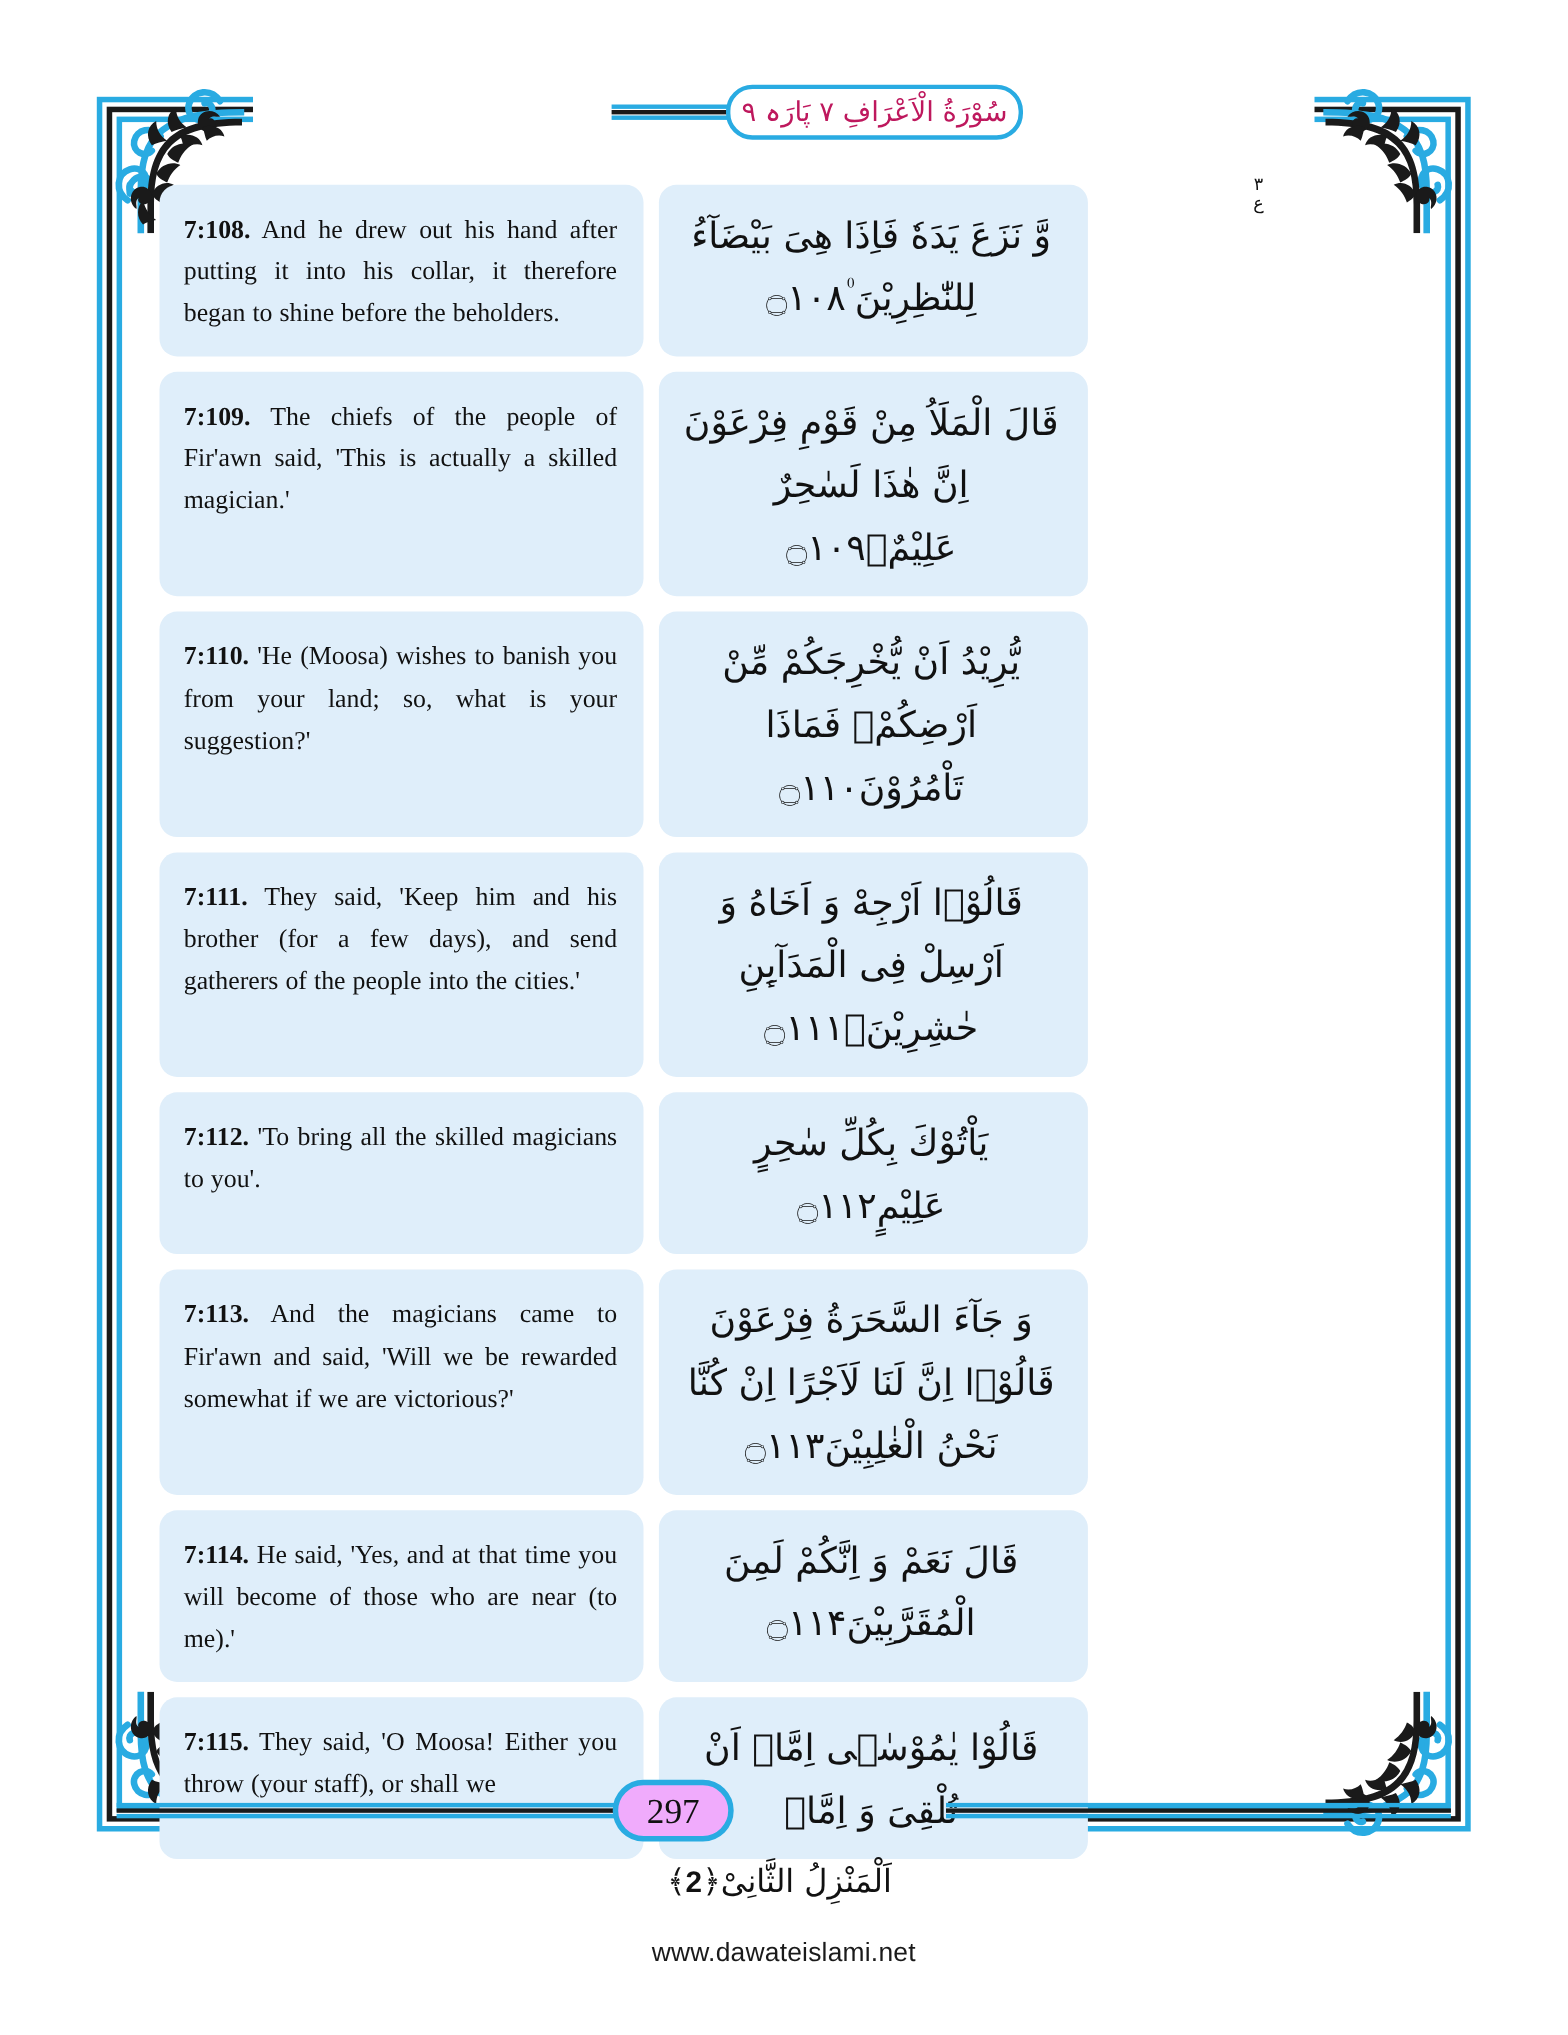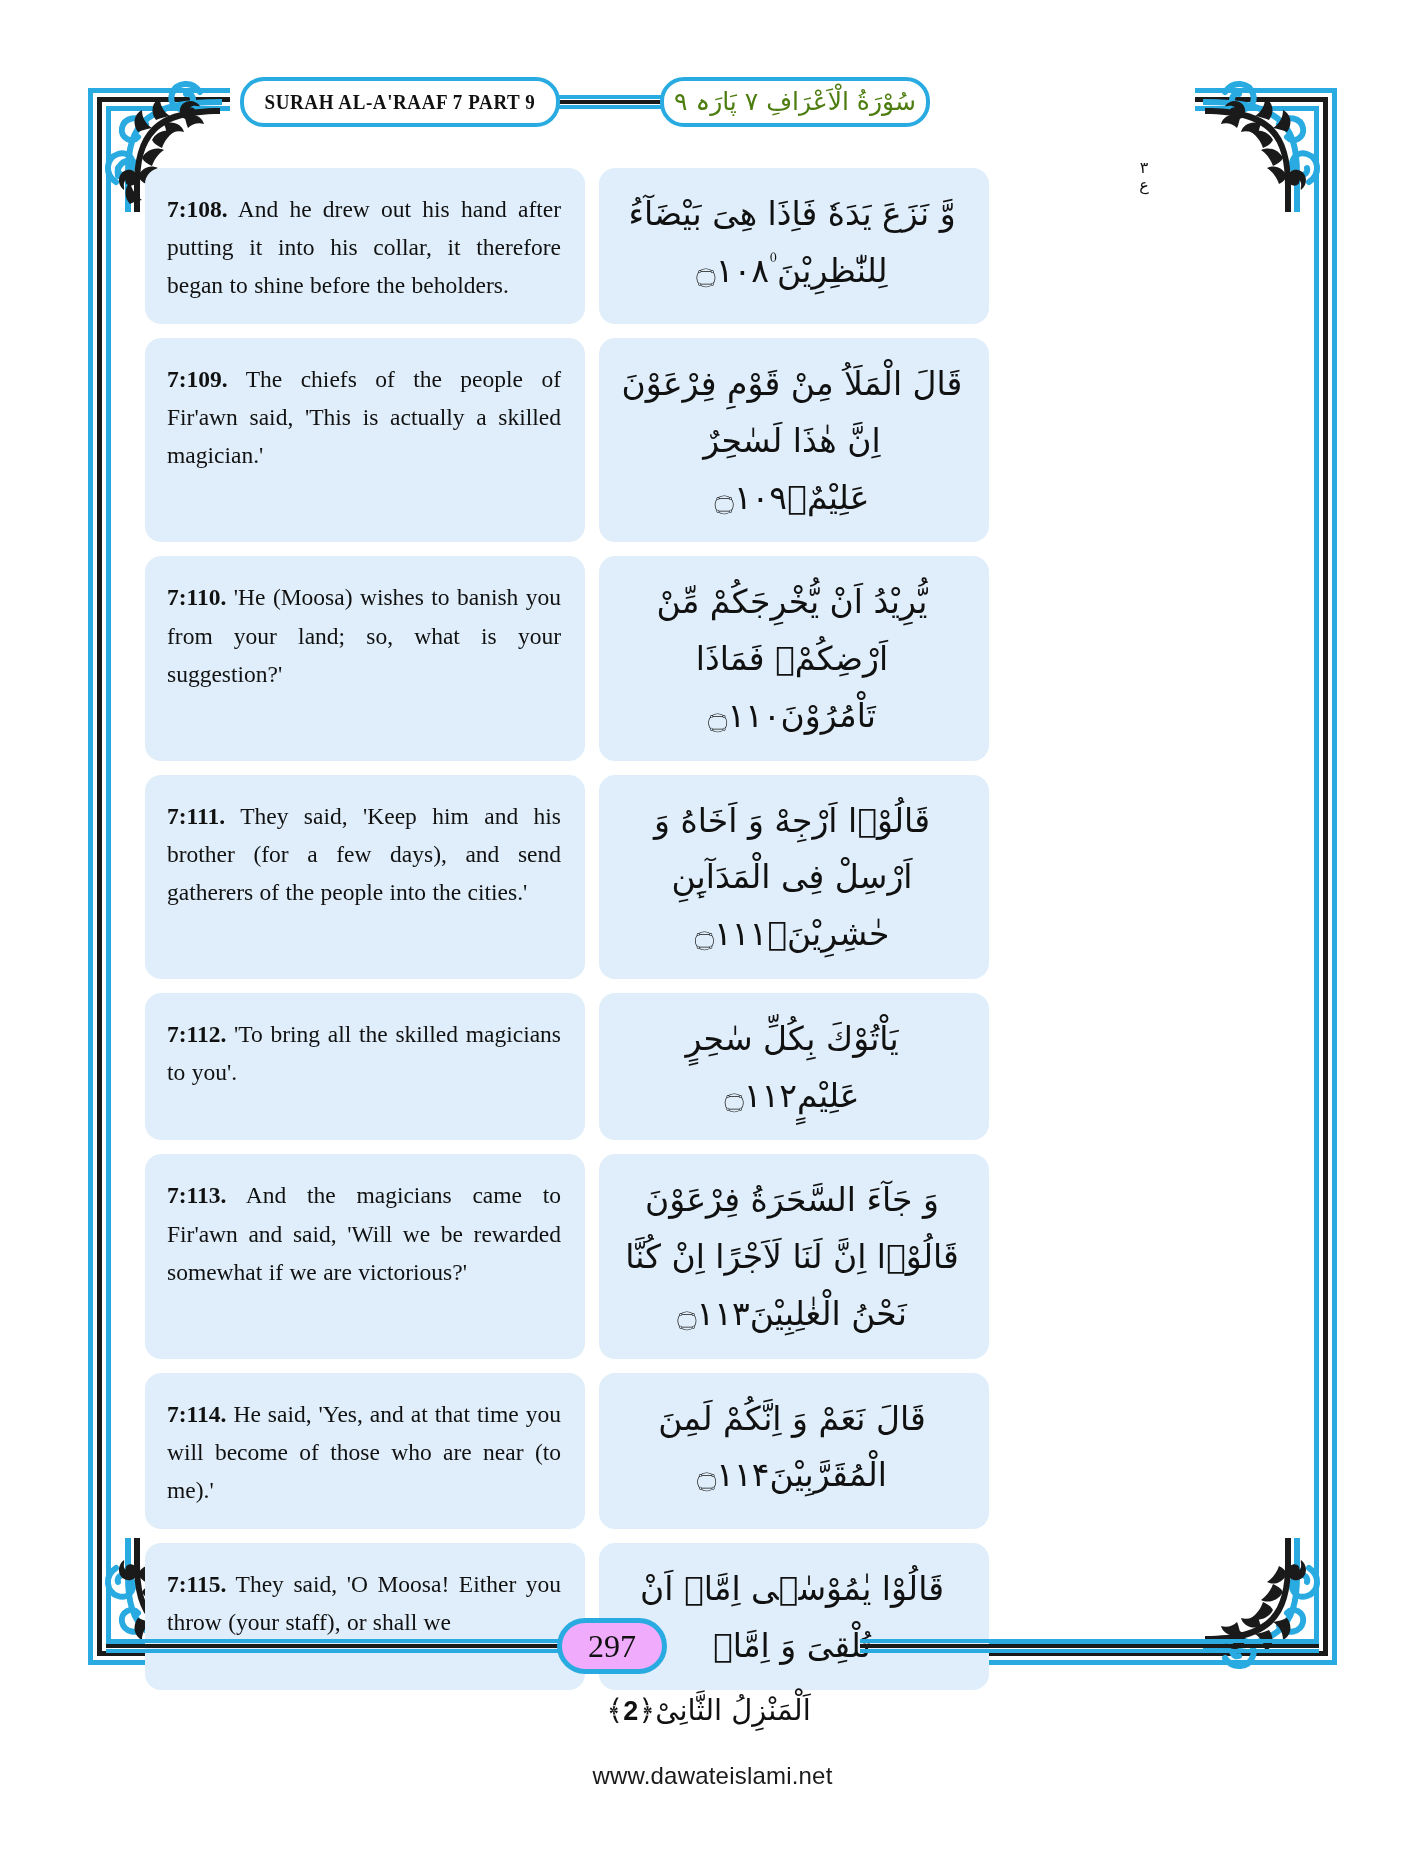--- a/index.html
+++ b/index.html
@@ -102,21 +102,21 @@
     font-size: 19px;
     letter-spacing: 0.6px;
     color: #111111;
     font-style: normal;
     transform: scaleY(1.12);
     white-space: nowrap;
   }
   #hdr-right .hdr-text {
     font-family: "DejaVu Sans", sans-serif;
     font-size: 25px;
-    color: #4d7c0f;
+    color: #be185d;
     direction: rtl;
     white-space: nowrap;
     line-height: 1;
     padding-bottom: 2px;
   }
   
   .hdr-connector {
     position: absolute;
     left: 556px;
     width: 110px;
@@ -353,23 +353,20 @@
       </g>
     </svg>
   </div>
 
   <div class="hdr-connector fc">
     <div class="ln b1"></div>
       <div class="ln k"></div>
       <div class="ln b2"></div>
   </div>
 
-  <div class="hdr-pill" id="hdr-left">
-    <span class="hdr-text">SURAH AL-A'RAAF 7 PART 9</span>
-  </div>
 
   <div class="hdr-pill" id="hdr-right">
     <span class="hdr-text">سُوْرَةُ الْاَعْرَافِ ٧ پَارَہ ٩</span>
   </div>
 
   <div id="ruku-marker">
     <div>٣</div>
     <div>ع</div>
   </div>
 

